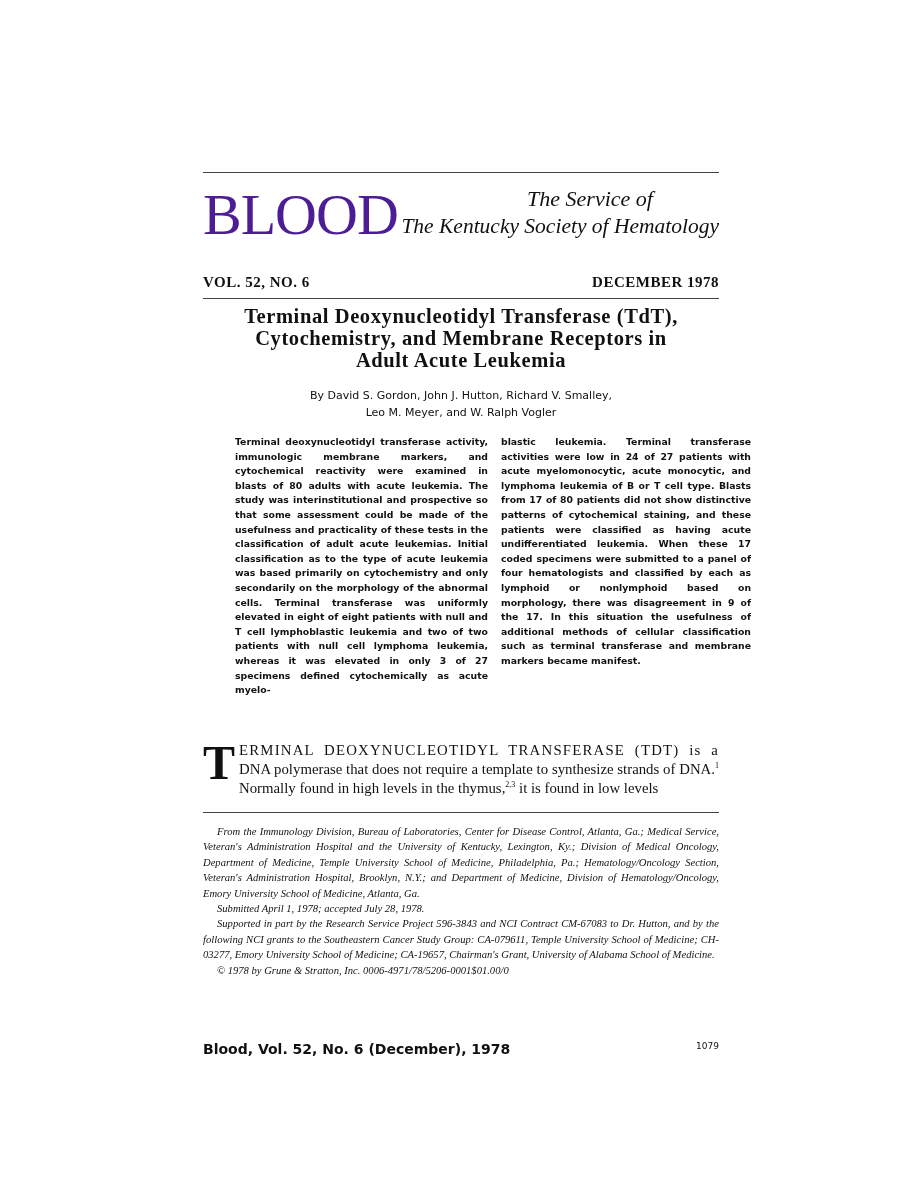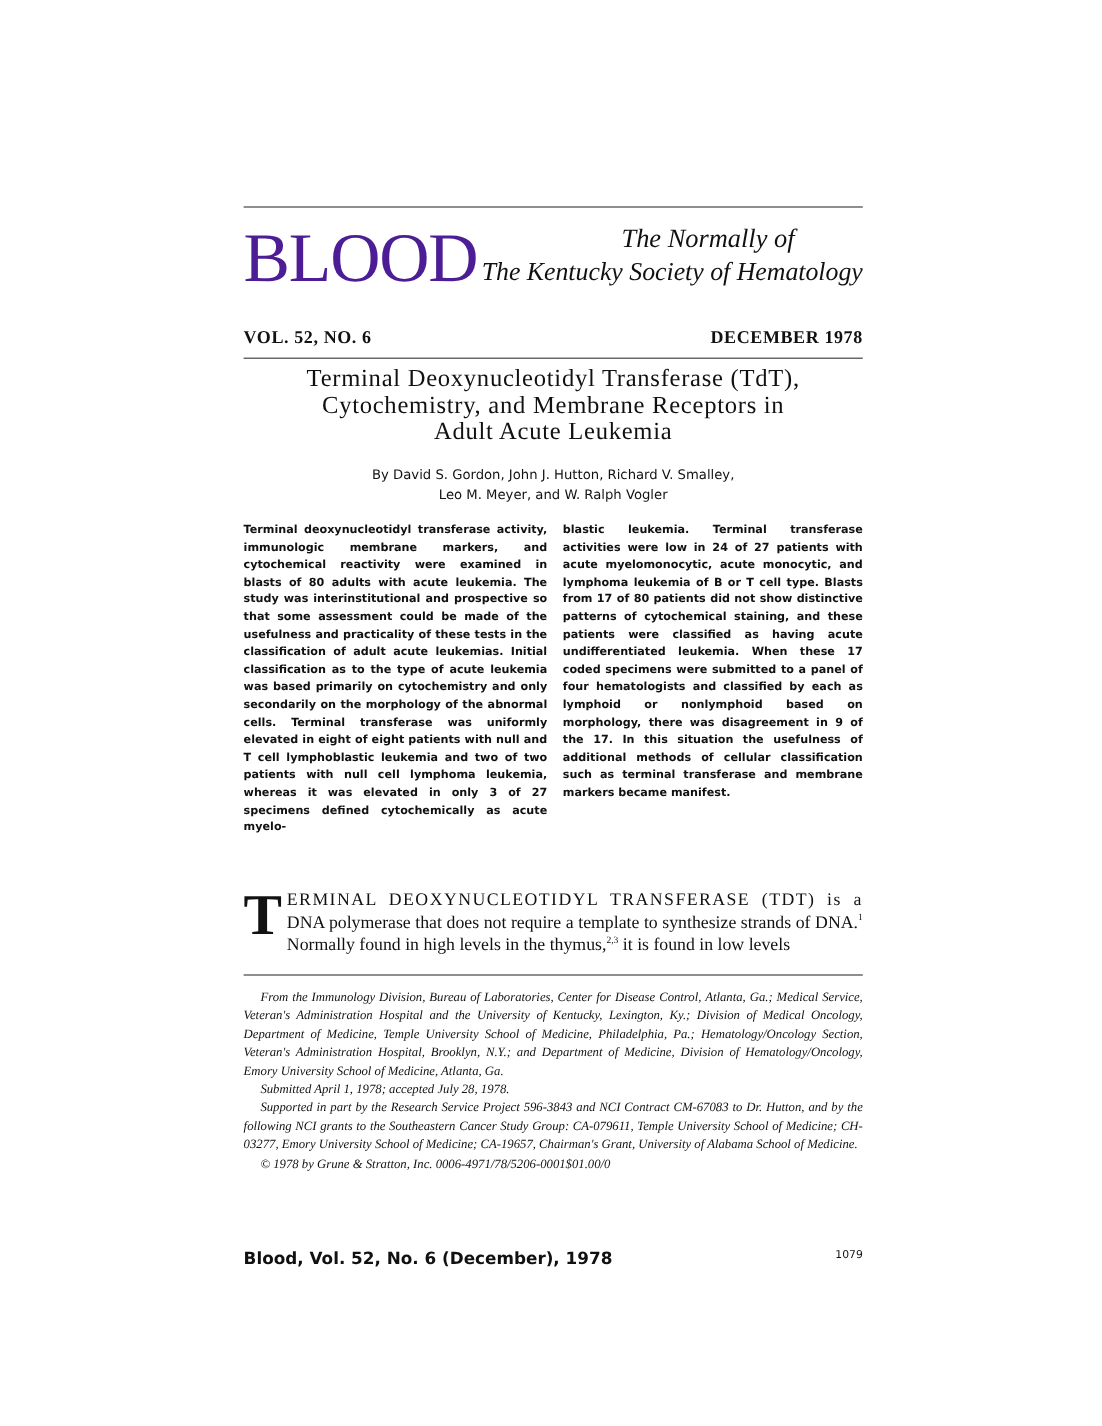--- a/index.html
+++ b/index.html
@@ -4,42 +4,42 @@
 <style>
   html, body { margin: 0; padding: 0; background: #ffffff; }
   body { width: 918px; height: 1188px; position: relative; overflow: hidden; color: #111; }
   .page { position: absolute; left: 203px; top: 0; width: 516px; }
   .rule { position: absolute; left: 0; width: 516px; height: 0; border-top: 1.5px solid #444; }
   .masthead-title { position: absolute; left: 0; top: 186px; font-family: "Liberation Serif", "DejaVu Serif", serif; font-size: 58px; letter-spacing: -1px; line-height: 1; color: #4c1d95; }
   .journal-line1 { position: absolute; left: 258px; width: 258px; top: 188px; text-align: center; font-family: "Liberation Serif", serif; font-style: italic; font-size: 22px; line-height: 1; }
   .journal-line2 { position: absolute; right: 0; top: 216px; font-family: "Liberation Serif", serif; font-style: italic; font-size: 21.5px; line-height: 1; white-space: nowrap; }
   .vol { position: absolute; left: 0; top: 274px; font-family: "Liberation Serif", serif; font-weight: bold; font-size: 15px; letter-spacing: 0.5px; text-align: center; }
   .date { position: absolute; right: 0; top: 274px; font-family: "Liberation Serif", serif; font-weight: bold; font-size: 15px; letter-spacing: 0.5px; }
-  .title { position: absolute; left: 0; width: 516px; top: 305px; text-align: center; font-family: "Liberation Serif", serif; font-weight: normal; font-size: 20.5px; line-height: 22px; letter-spacing: 0.6px; }
+  .title { position: absolute; left: 0; width: 516px; top: 305px; text-align: center; font-family: "Liberation Serif", serif; font-weight: bold; font-size: 20.5px; line-height: 22px; letter-spacing: 0.6px; }
   .authors { position: absolute; left: 0; width: 516px; top: 387px; text-align: center; font-family: "DejaVu Sans", sans-serif; font-size: 11px; line-height: 17px; }
-  .abstract { position: absolute; top: 435px; font-family: "DejaVu Sans", sans-serif; font-weight: bold; font-size: 9.3px; line-height: 14.6px; text-align: justify; hyphens: none; }
+  .abstract { position: absolute; top: 435px; font-family: "DejaVu Sans", sans-serif; font-weight: bold; font-size: 9.3px; line-height: 14.6px; text-align: justify; hyphens: none; margin-left: 32px; }
   .abstract.left { left: 0; width: 253px; }
   .abstract.right { left: 266px; width: 250px; }
   .body-text { position: absolute; left: 0; width: 516px; top: 741px; font-family: "Liberation Serif", serif; font-size: 14.8px; line-height: 19px; text-align: justify; }
   .dropcap { float: left; font-size: 48px; line-height: 40px; font-weight: bold; margin: 2px 4px -2px 0; font-family: "Liberation Serif", serif; }
   .smallcaps-lead { letter-spacing: 1.2px; }
   .footnotes { position: absolute; left: 0; width: 516px; top: 824px; font-family: "Liberation Serif", serif; font-style: italic; font-size: 10.6px; line-height: 15.4px; text-align: justify; }
   .footnotes p { margin: 0; text-indent: 14px; }
   .footer-left { position: absolute; left: 0; top: 1041px; font-family: "DejaVu Sans", sans-serif; font-size: 14px; font-weight: bold; }
   .footer-right { position: absolute; right: 0; top: 1041px; font-family: "DejaVu Sans", sans-serif; font-size: 9px; }
   sup { font-size: 8px; line-height: 0; }
 </style>
 </head>
 <body>
 
 <div class="page">
   <div class="rule" style="top:172px;"></div>
 
   <div class="masthead-title">BLOOD</div>
-  <div class="journal-line1">The Normally of</div>
+  <div class="journal-line1">The Service of</div>
   <div class="journal-line2">The Kentucky Society of Hematology</div>
 
   <div class="vol">VOL. 52, NO. 6</div>
   <div class="date">DECEMBER 1978</div>
 
   <div class="rule" style="top:298px;"></div>
 
   <div class="title">
     <div>Terminal Deoxynucleotidyl Transferase (TdT),</div>
     <div>Cytochemistry, and Membrane Receptors in</div>

